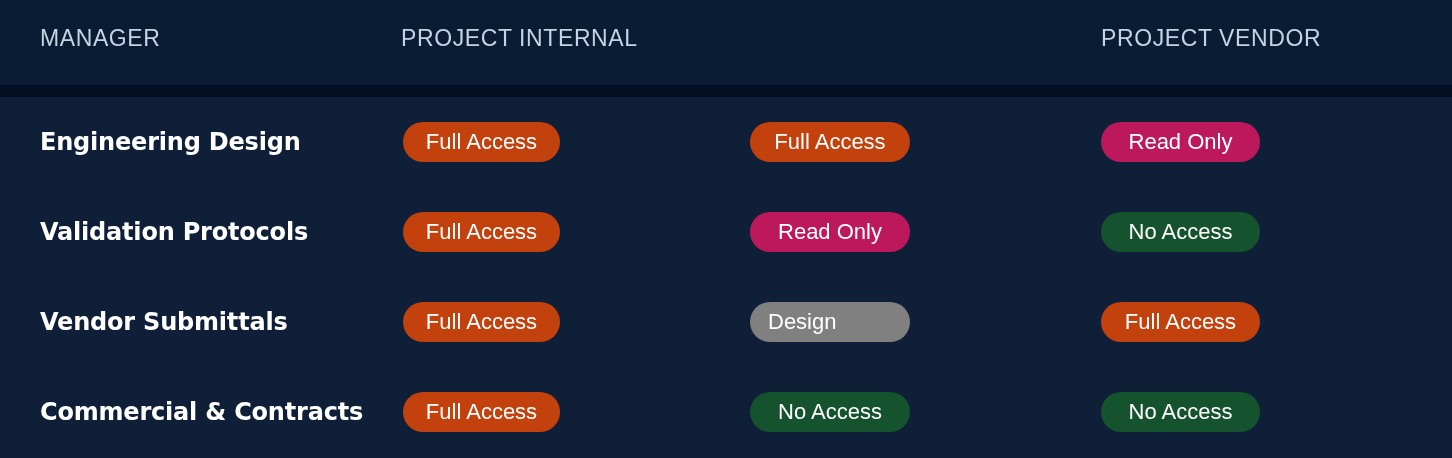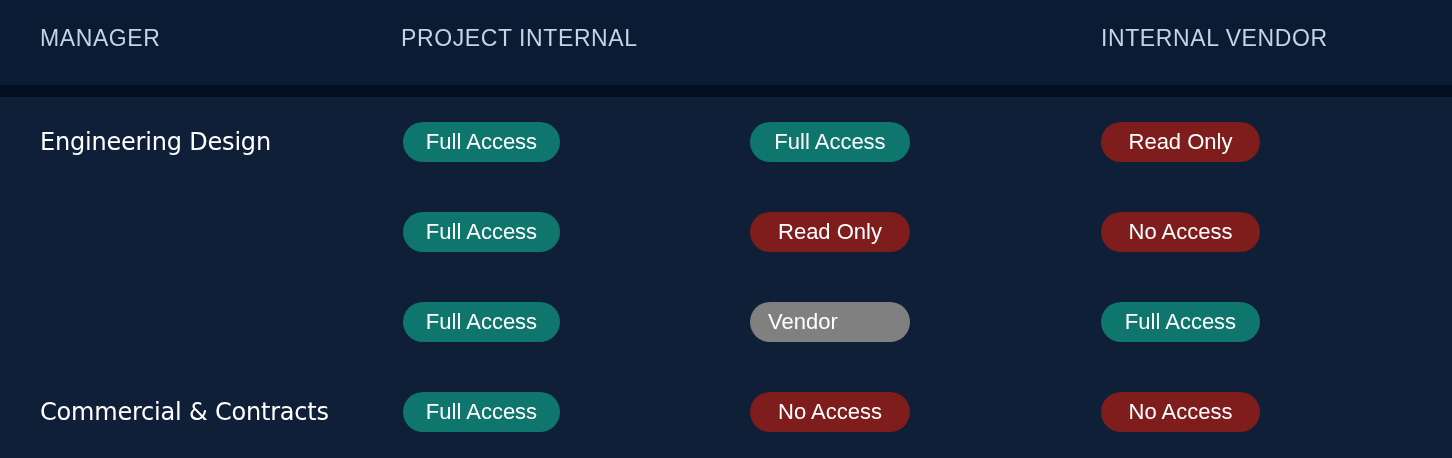--- a/index.html
+++ b/index.html
@@ -61,21 +61,21 @@
   .row-3 { top: 277px; }
   .row-4 { top: 367px; padding-left: 28px; }
 
   .folder-label {
     position: absolute;
     left: 40px;
     top: 50%;
     transform: translateY(-50%);
     color: #ffffff;
     font-size: 24px;
-    font-weight: normal;
+    font-weight: bold;
     white-space: nowrap;
     font-family: "DejaVu Sans", sans-serif;
     letter-spacing: -0.2px;
   }
 
   .pill {
     position: absolute;
     top: 50%;
     transform: translateY(-50%);
     height: 40px;
@@ -94,53 +94,55 @@
     text-align: left;
     padding-left: 18px;
   }
 
   
   .col-pm       { left: 403px; width: 157px; }
   .col-internal { left: 750px; width: 160px; }
   .col-external { left: 1101px; width: 159px; }
 
   
-  .status-full    { background: #0f766e; }
-  .status-read    { background: #7f1d1d; }
-  .status-none    { background: #7f1d1d; }
+  .status-full    { background: #c2410c; }
+  .status-read    { background: #be185d; }
+  .status-none    { background: #14532d; }
   .status-limited { background: #808080; }
 </style>
 </head>
 <body>
 
 <div id="matrix">
 
   <div class="header-band"></div>
   <div class="header-rule"></div>
 
   <div class="header-cell" style="left:40px;">MANAGER</div>
   <div class="header-cell" style="left:401px;">PROJECT INTERNAL</div>
-  <div class="header-cell" style="left:1101px;">INTERNAL VENDOR</div>
+  <div class="header-cell" style="left:1101px;">PROJECT VENDOR</div>
 
   <div class="row row-1">
     <div class="folder-label">Engineering Design</div>
     <div class="pill col-pm status-full">Full Access</div>
     <div class="pill col-internal status-full">Full Access</div>
     <div class="pill col-external status-read">Read Only</div>
   </div>
 
   <div class="row row-2">
+    <div class="folder-label">Validation Protocols</div>
     <div class="pill col-pm status-full">Full Access</div>
     <div class="pill col-internal status-read">Read Only</div>
     <div class="pill col-external status-none">No Access</div>
   </div>
 
   <div class="row row-3">
+    <div class="folder-label">Vendor Submittals</div>
     <div class="pill col-pm status-full">Full Access</div>
-    <div class="pill col-internal status-limited align-left">Vendor</div>
+    <div class="pill col-internal status-limited align-left">Design</div>
     <div class="pill col-external status-full">Full Access</div>
   </div>
 
   <div class="row row-4">
     <div class="folder-label">Commercial &amp; Contracts</div>
     <div class="pill col-pm status-full">Full Access</div>
     <div class="pill col-internal status-none">No Access</div>
     <div class="pill col-external status-none">No Access</div>
   </div>
 

